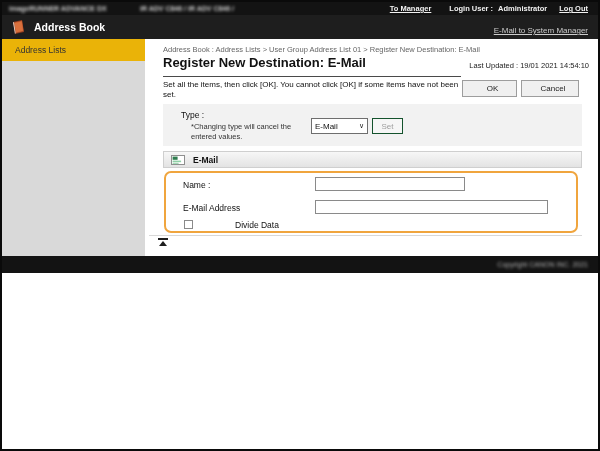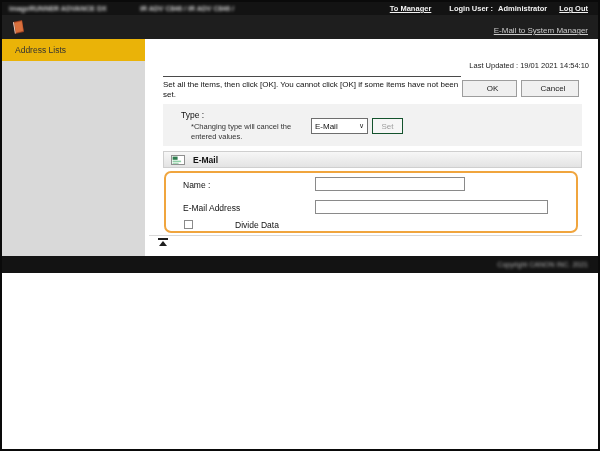--- a/index.html
+++ b/index.html
@@ -104,26 +104,29 @@
     </div>
   </div>
 
   <div class="appbar">
     <svg class="book-icon" viewBox="0 0 15 16">
       <polygon points="2,3 11,1 13,13 4,15" fill="#8c3a1f"></polygon>
       <polygon points="3,3.5 11,1.8 12.6,12.2 4.6,14" fill="#c05a2e"></polygon>
       <polygon points="3.6,4 10.6,2.5 12,11.8 5,13.4" fill="#d9703c"></polygon>
       <polygon points="2,3 3,3.5 4.6,14 4,15" fill="#e8e0d8"></polygon>
     </svg>
+    <span class="app-title">Address Book</span>
     <span class="appbar-link">E-Mail to System Manager</span>
   </div>
 
   <div class="sidebar-item">Address Lists</div>
   <div class="sidebar-panel"></div>
 
+  <div class="breadcrumb">Address Book : Address Lists &gt; User Group Address List 01 &gt; Register New Destination: E-Mail</div>
+  <div class="page-title">Register New Destination: E-Mail</div>
   <div class="last-updated">Last Updated : 19/01 2021 14:54:10</div>
   <div class="title-underline"></div>
 
   <div class="instruction">Set all the items, then click [OK]. You cannot click [OK] if some items have not been set.</div>
   <div class="btn btn-ok">OK</div>
   <div class="btn btn-cancel">Cancel</div>
 
   <div class="type-section">
     <span class="type-label">Type :</span>
     <span class="type-note1">*Changing type will cancel the</span>

